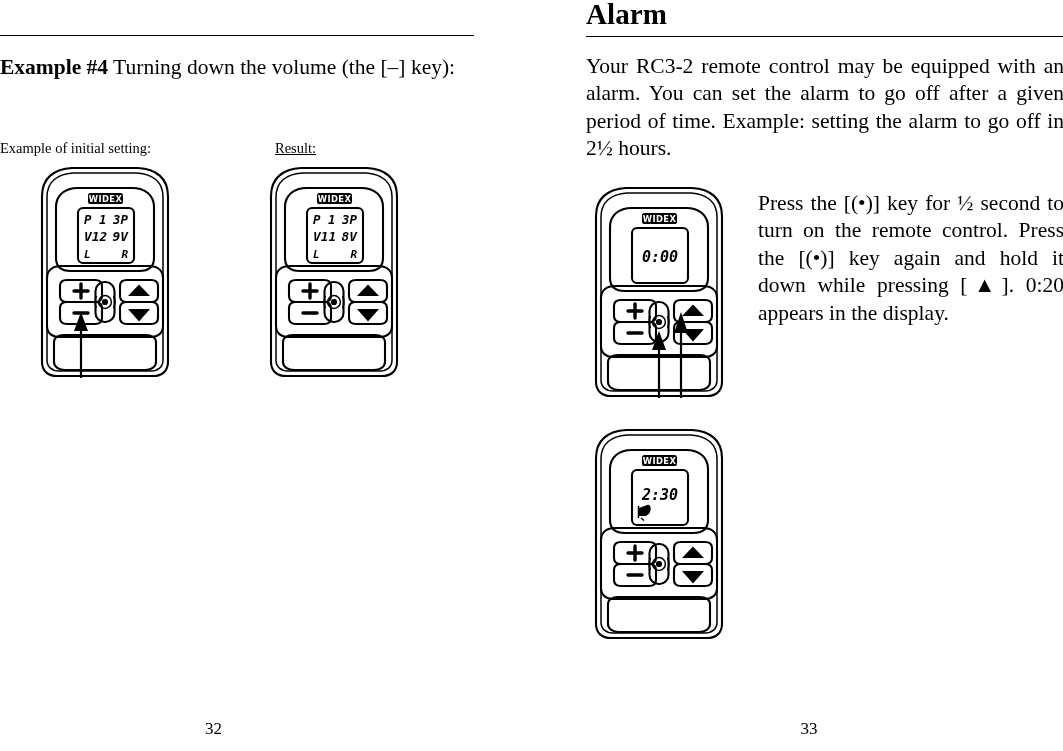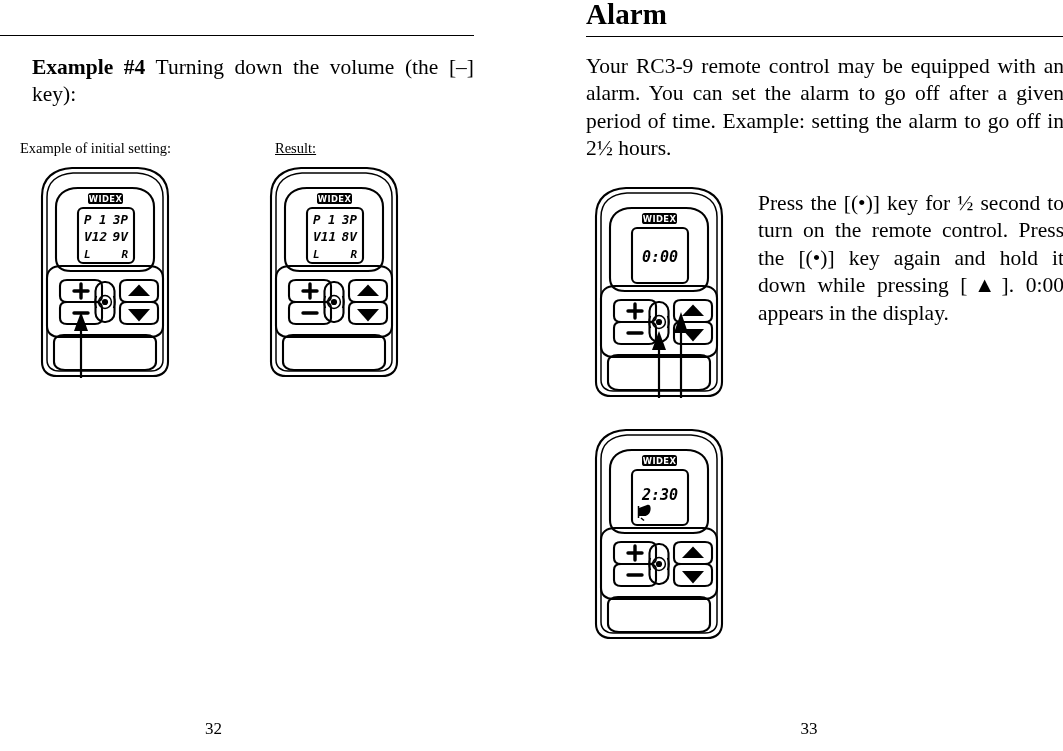--- a/index.html
+++ b/index.html
@@ -52,22 +52,22 @@
 
   .lead-in { font-weight: bold; }
 
   .caption {
     position: absolute;
     font-size: 14.5px;
     line-height: 18px;
   }
 
   
-  #example-heading { left: 0px;  top: 54px;  width: 474px; padding-left: 32px; }
-  #caption-initial { left: 0px;  top: 139px; width: 260px; padding-left: 20px; }
+  #example-heading { left: 0px;  top: 54px;  width: 474px; }
+  #caption-initial { left: 0px;  top: 139px; width: 260px; }
   #caption-result  { left: 275px;top: 139px; width: 160px; text-decoration: underline; }
   #closing-para    { left: 0px;  top: 429px; width: 474px; }
 
   
   #alarm-intro  { left: 55px;  top: 53px;  width: 478px; }
   #alarm-step1  { left: 227px; top: 190px; width: 306px; }
   #alarm-step2  { left: 227px; top: 442px; width: 306px; }
 
   
   .folio {
@@ -213,21 +213,21 @@
       <div class="folio folio-left">32</div>
     </div>
   </div>
 
   <div class="page page-right">
     <div class="page-inner">
 
       <div class="chapter-title">Alarm</div>
       <hr class="rule rule-right">
 
-      <div class="para" id="alarm-intro">Your RC3-9 remote control may be equipped with an alarm. You can set the alarm to go off after a giv­en period of time. Example: setting the alarm to go off in 2½ hours.</div>
+      <div class="para" id="alarm-intro">Your RC3-2 remote control may be equipped with an alarm. You can set the alarm to go off after a giv­en period of time. Example: setting the alarm to go off in 2½ hours.</div>
 
       <div class="remote" id="device-alarm1">
         <svg viewBox="0 0 142 212" xmlns="http://www.w3.org/2000/svg">
           <path class="ink" d="M8 30 C8 12 20 3 38 2 L104 2 C122 3 134 12 134 30 L134 196 C134 205 128 210 119 210 L23 210 C14 210 8 205 8 196 Z"></path>
           <path class="ink-thin" d="M13 31 C13 16 23 8 39 7 L103 7 C119 8 129 16 129 31 L129 194 C129 201 124 205 117 205 L25 205 C18 205 13 201 13 194 Z"></path>
           <path class="ink" d="M22 41 C22 29 31 22 44 22 L98 22 C111 22 120 29 120 41 L120 92 C120 101 114 105 105 105 L37 105 C28 105 22 101 22 92 Z"></path>
           <rect class="ink-solid" x="54" y="27" width="35" height="11" rx="2.6"></rect>
           <text class="logo-text" x="71.5" y="35.6" font-size="8.4" text-anchor="middle" letter-spacing="0.4">WIDEX</text>
           <rect class="ink" x="44" y="42" width="56" height="55" rx="5"></rect>
           <text class="lcd-text" x="72" y="76" font-size="15" text-anchor="middle">0:00</text>
@@ -249,21 +249,21 @@
           <path class="ink" d="M20 176 C20 172 24 169 30 169 L112 169 C118 169 122 172 122 176 L122 196 C122 201 117 204 111 204 L31 204 C25 204 20 201 20 196 Z"></path>
 
           <line class="pointer" x1="71" y1="212" x2="71" y2="162"></line>
           <path class="pointer-head" d="M71 145 L78 164 L64 164 Z"></path>
 
           <line class="pointer" x1="93" y1="212" x2="93" y2="146"></line>
           <path class="pointer-head" d="M93 126 L100 147 L86 147 Z"></path>
         </svg>
       </div>
 
-      <div class="para" id="alarm-step1">Press the [(•)] key for ½ second to turn on the remote control. Press the [(•)] key again and hold it down while pressing [▲]. 0:00 appears in the display.</div>
+      <div class="para" id="alarm-step1">Press the [(•)] key for ½ second to turn on the remote control. Press the [(•)] key again and hold it down while pressing [▲]. 0:20 appears in the display.</div>
 
       <div class="remote" id="device-alarm2">
         <svg viewBox="0 0 142 212" xmlns="http://www.w3.org/2000/svg">
           <path class="ink" d="M8 30 C8 12 20 3 38 2 L104 2 C122 3 134 12 134 30 L134 196 C134 205 128 210 119 210 L23 210 C14 210 8 205 8 196 Z"></path>
           <path class="ink-thin" d="M13 31 C13 16 23 8 39 7 L103 7 C119 8 129 16 129 31 L129 194 C129 201 124 205 117 205 L25 205 C18 205 13 201 13 194 Z"></path>
           <path class="ink" d="M22 41 C22 29 31 22 44 22 L98 22 C111 22 120 29 120 41 L120 92 C120 101 114 105 105 105 L37 105 C28 105 22 101 22 92 Z"></path>
           <rect class="ink-solid" x="54" y="27" width="35" height="11" rx="2.6"></rect>
           <text class="logo-text" x="71.5" y="35.6" font-size="8.4" text-anchor="middle" letter-spacing="0.4">WIDEX</text>
           <rect class="ink" x="44" y="42" width="56" height="55" rx="5"></rect>
           <text class="lcd-text" x="72" y="72" font-size="15" text-anchor="middle">2:30</text>

